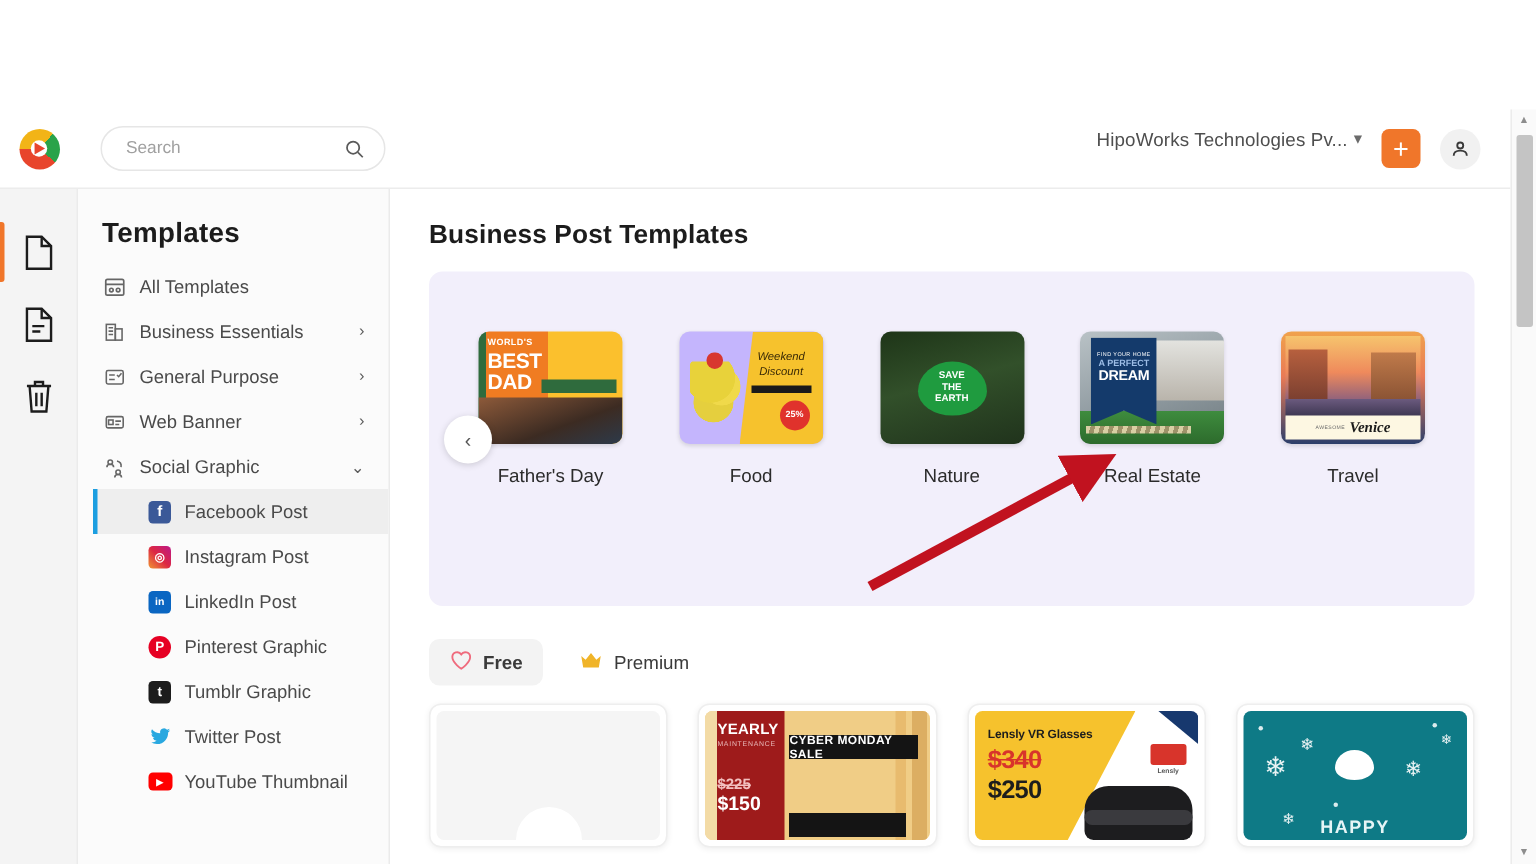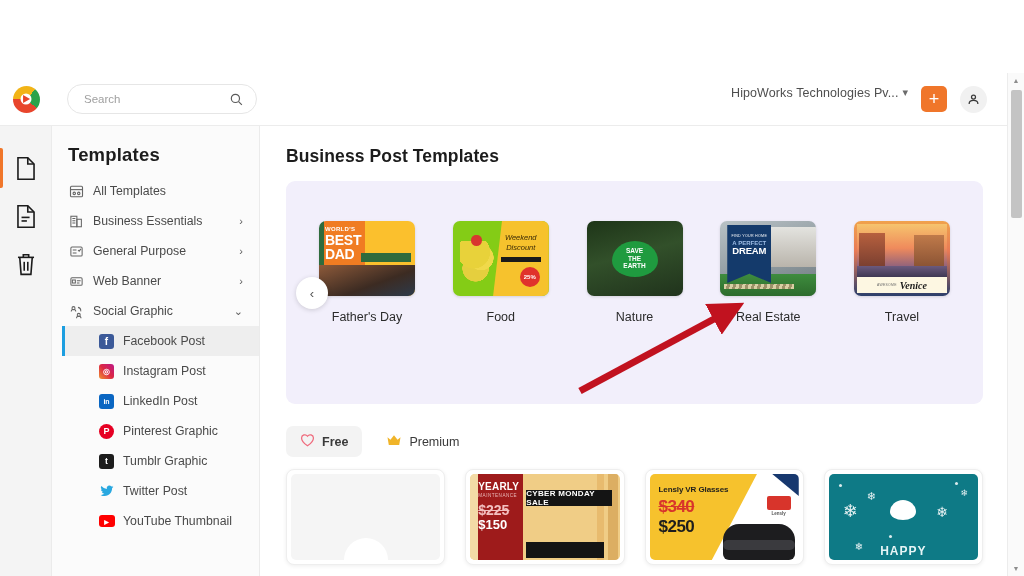--- a/index.html
+++ b/index.html
@@ -170,21 +170,21 @@
 
   
   .t-fathers { background: linear-gradient(90deg,#2f6b3d 0 5%, #f07c22 5% 48%, #fbc02d 48% 100%); }
   .t-fathers .fd-top { position: absolute; left:6px; top:5px; width:46px; color:#fff;
     font-size:6px; font-weight:bold; line-height:1.15; letter-spacing:.3px;}
   .t-fathers .fd-big { font-size: 14px; line-height: 1.02; font-weight: bold; letter-spacing:-.3px;}
   .t-fathers .fd-ph { position:absolute; left:0; bottom:0; width:100%; height:42%;
     background: linear-gradient(160deg,#8d5a3a,#3c2b22 60%,#2d3a4a); }
   .t-fathers .fd-band { position:absolute; right:4px; top:32px; width:50px; height:9px;
     background:#2f6b3d; }
-  .t-food { background: #84cc16; }
+  .t-food { background: #c4b5fd; }
   .t-food .fo-yellow { position:absolute; right:0; top:0; width:58%; height:100%;
     background:#f6c22d; clip-path: polygon(16% 0, 100% 0, 100% 100%, 0 100%); }
   .t-food .fo-txt { position:absolute; right:6px; top:12px; width:44px; text-align:center;
     font-size:7.5px; color:#3a2a06; font-style:italic; line-height:1.3;}
   .t-food .fo-sub { position:absolute; right:8px; top:36px; width:40px; height:5px; background:#1a1a1a;}
   .t-food .fo-badge { position:absolute; right:9px; bottom:9px; width:20px; height:20px;
     border-radius:50%; background:#e0322c; color:#fff; font-size:6px; font-weight:bold;
     display:flex;align-items:center;justify-content:center;}
   .t-food .fo-fruit { position:absolute; left:7px; top:20px; width:34px; height:44px;
     background: radial-gradient(circle at 40% 25%, #e8d23a 0 42%, transparent 43%),
@@ -247,22 +247,22 @@
   .tc-empty .inner { background: #f5f5f5; }
   .tc-empty .circ {
     position: absolute; left: 50%; bottom: -22px; transform: translateX(-50%);
     width: 44px; height: 44px; border-radius: 50%; background: #fff;
   }
   .tc-cyber .inner { background: #f0cd86; }
   .tc-cyber .cy-red { position:absolute; left:8px; top:0; width:45px; height:100%;
     background:#9e1b1b; color:#fff; padding-top:7px; }
   .tc-cyber .cy-y { font-size:10px; font-weight:bold; letter-spacing:.2px;}
   .tc-cyber .cy-m { font-size:4.6px; letter-spacing:.5px; color:#e8b7b7; margin-top:1px;}
-  .tc-cyber .cy-old { font-size:14px; font-weight:bold; text-decoration: line-through;
-    margin-top:4px; color:#f3c0c0;}
+  .tc-cyber .cy-old { font-size:10px; font-weight:bold; text-decoration: line-through;
+    margin-top:20px; color:#f3c0c0;}
   .tc-cyber .cy-new { font-size:13px; font-weight:bold; color:#fff; line-height:1;}
   .tc-cyber .cy-black { position:absolute; left:56px; top:16px; right:8px; height:16px;
     background:#141414; color:#fff; font-size:8px; font-weight:bold; letter-spacing:.3px;
     display:flex;align-items:center;justify-content:center;}
   .tc-cyber .cy-black2 { position:absolute; left:56px; bottom:2px; right:16px; height:16px;
     background:#141414;}
   .tc-cyber .cy-bar { position:absolute; right:16px; top:0; width:7px; height:100%;
     background:#e8bb6e;}
   .tc-cyber .cy-bar2 { position:absolute; right:2px; top:0; width:10px; height:100%;
     background:#dcae62;}

